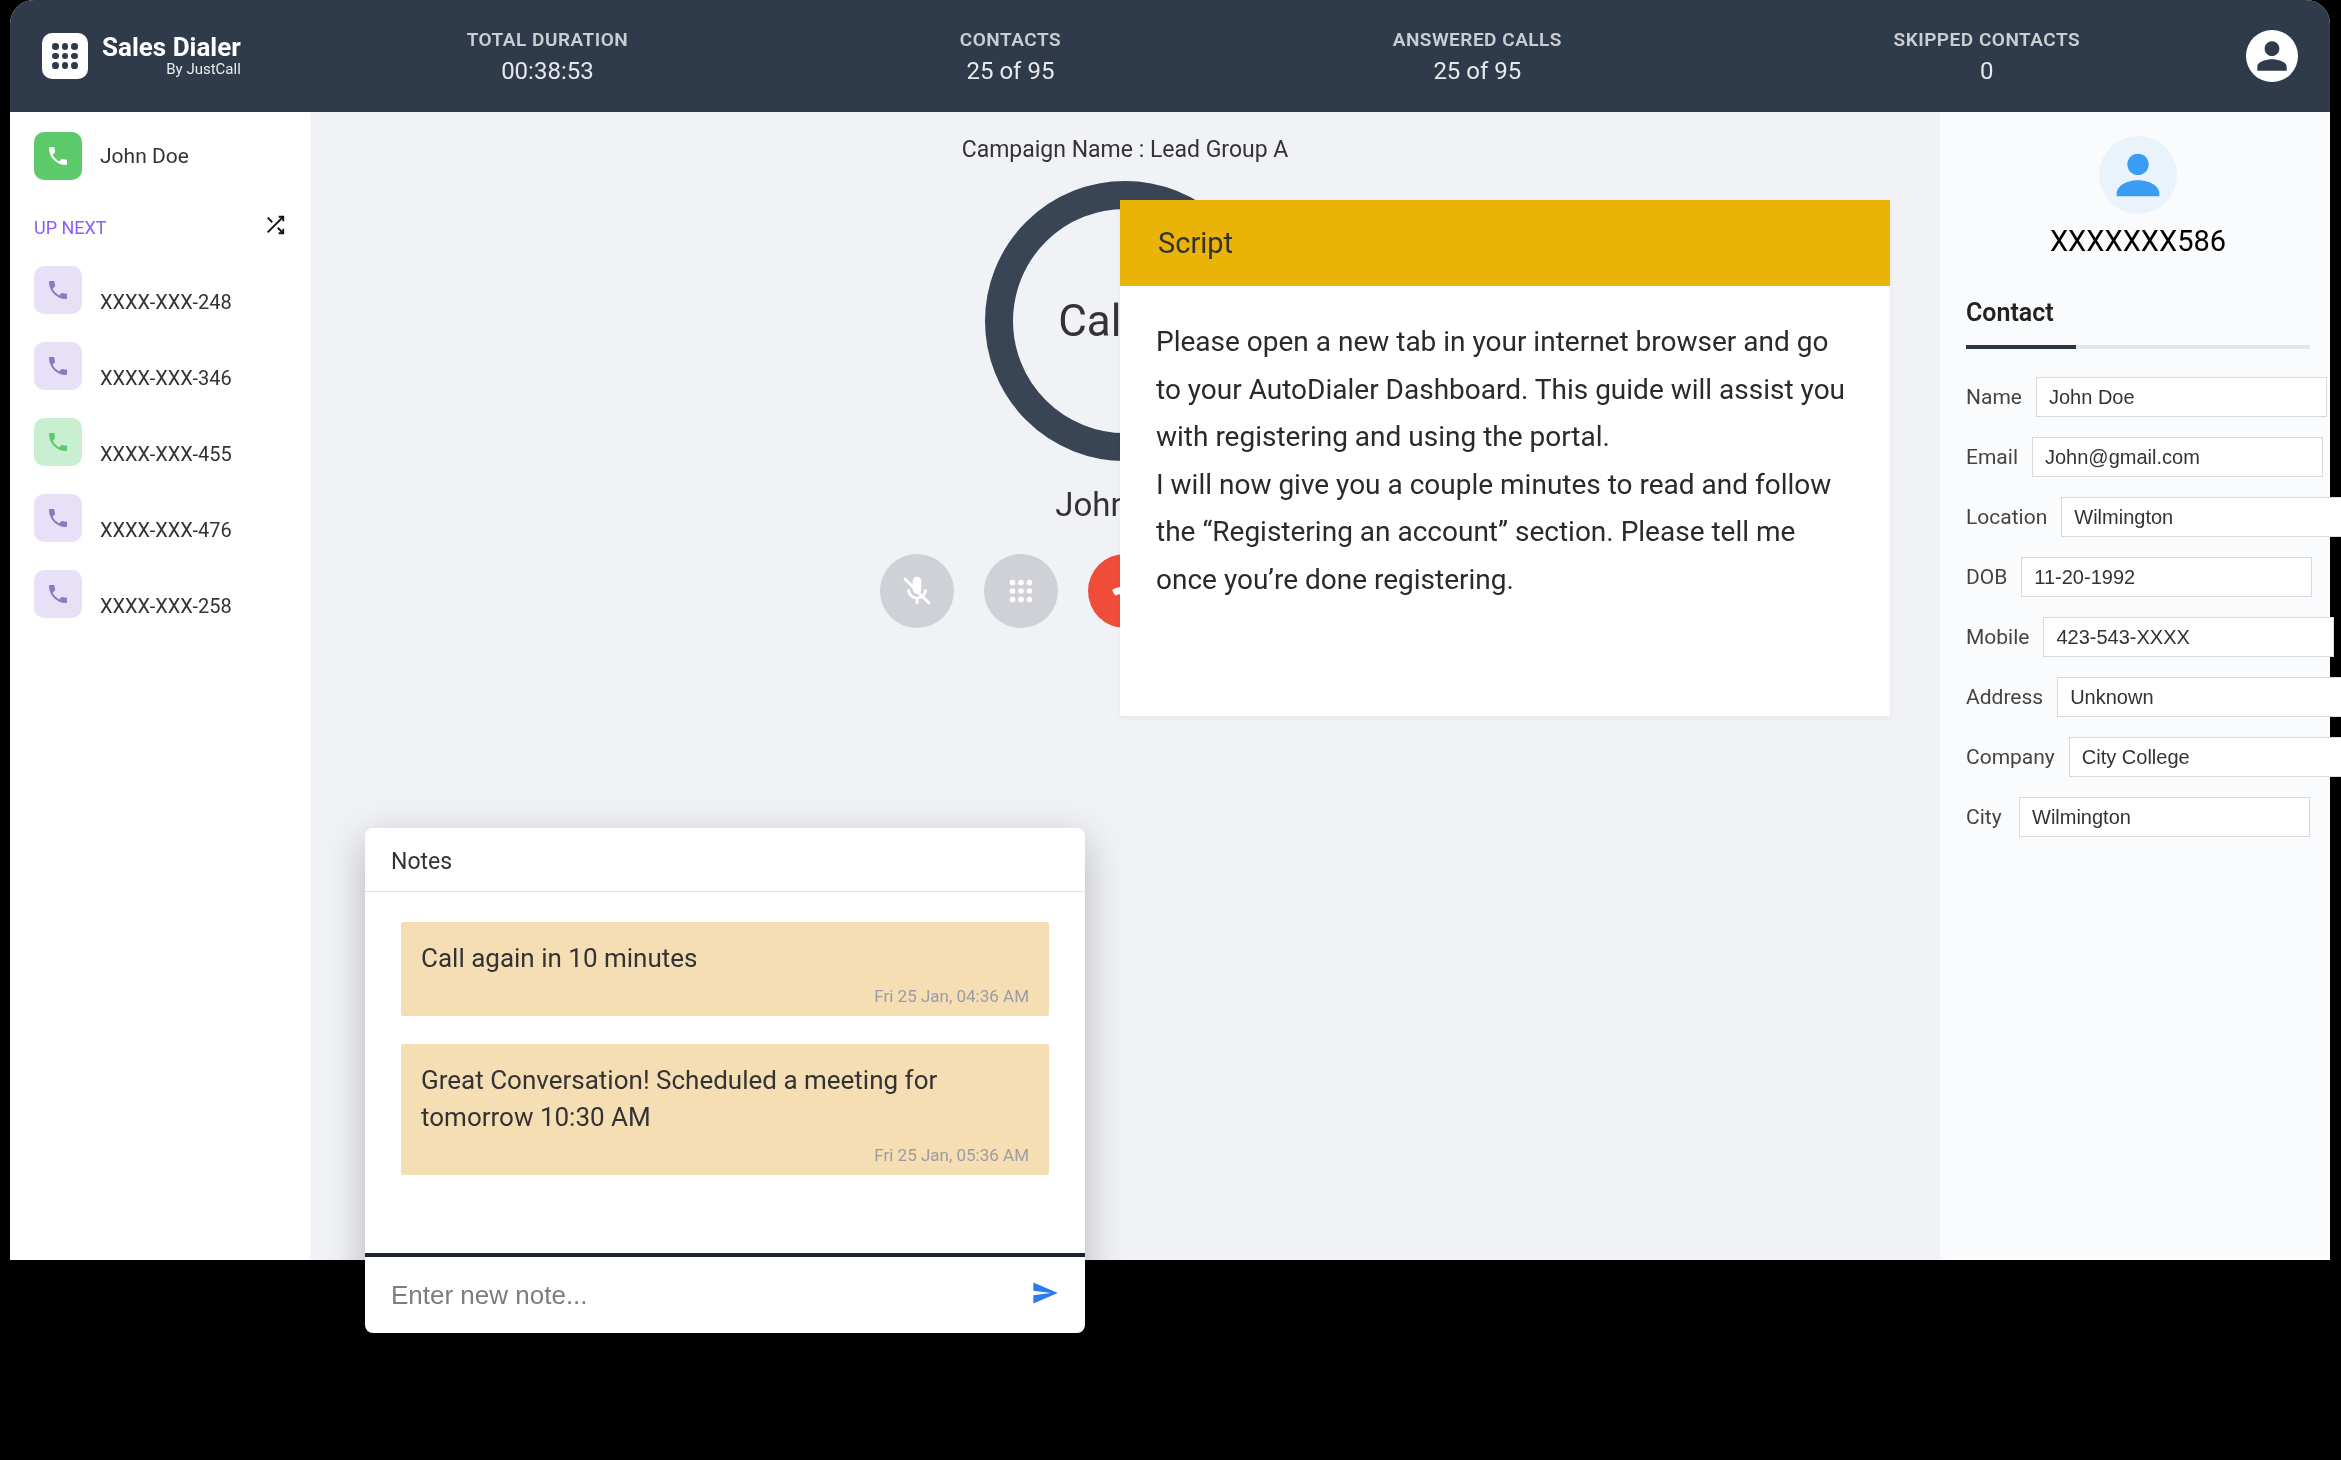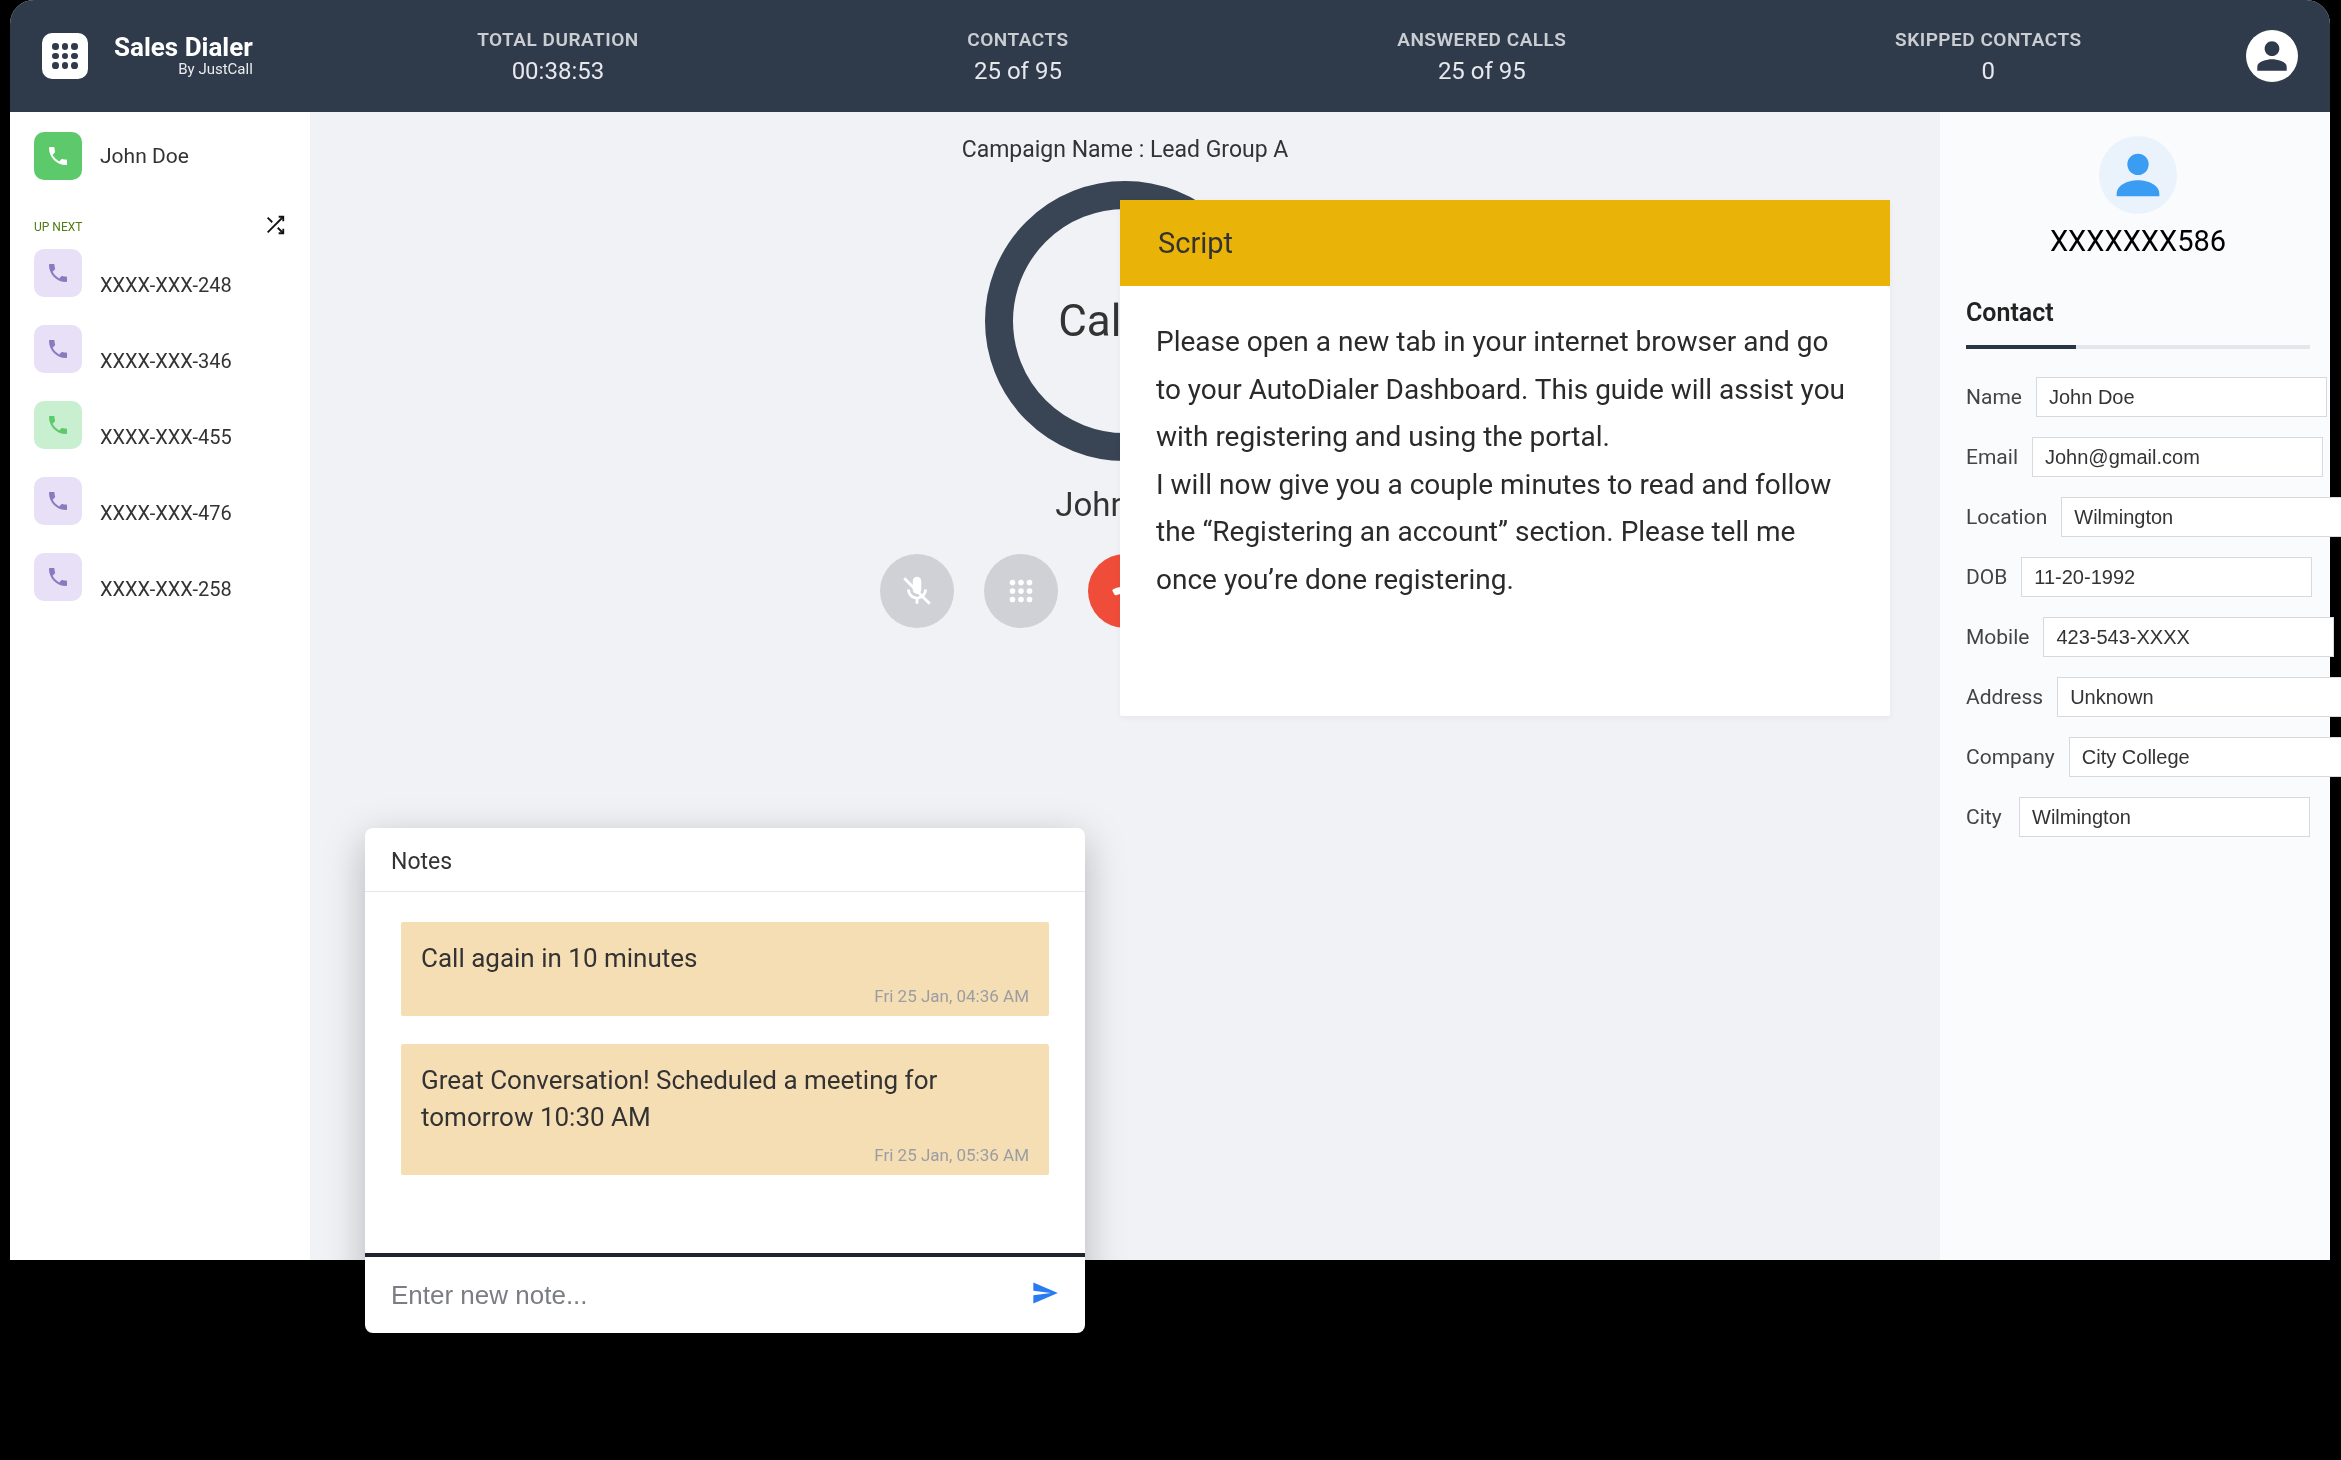--- a/index.html
+++ b/index.html
@@ -1,20 +1,20 @@
 <!DOCTYPE html>
 <html><head>
 <meta charset="utf-8">
 <style>
 * { box-sizing: border-box; margin: 0; padding: 0; }
 body { font-family: -apple-system, BlinkMacSystemFont, "Segoe UI", Roboto, sans-serif; background: #000; display: flex; align-items: flex-start; justify-content: center; }
 .frame { width: 2341px; height: 1460px; position: relative; }
 .app { width: 2320px; height: 1260px; background: #f1f2f5; border-radius: 24px; overflow: visible; position: absolute; top: 0; left: 10px; box-shadow: 0 8px 40px rgba(0,0,0,.3); }
 .header { height: 112px; background: #2f3a4a; display: flex; align-items: center; padding: 0 32px; border-radius: 24px 24px 0 0; }
-.brand { display: flex; align-items: center; gap: 26px; margin-right: 60px; }
+.brand { display: flex; align-items: center; gap: 14px; margin-right: 60px; }
 .brand-icon { width: 46px; height: 46px; background: #fff; border-radius: 10px; display: flex; align-items: center; justify-content: center; }
 .brand-grid { width: 26px; height: 26px; display: grid; grid-template-columns: repeat(3,1fr); gap: 3px; }
 .brand-grid span { background: #2f3a4a; border-radius: 50%; }
 .brand-text { color: #fff; }
 .brand-title { font-size: 26px; font-weight: 700; line-height: 1; }
 .brand-sub { font-size: 15px; opacity: .9; text-align: right; }
 .stats { flex: 1; display: flex; justify-content: space-around; }
 .stat { text-align: center; color: #e6e8ec; }
 .stat-label { font-size: 19px; font-weight: 600; letter-spacing: .5px; opacity: .85; }
 .stat-value { font-size: 24px; margin-top: 6px; }
@@ -24,21 +24,21 @@
 .sidebar { width: 300px; background: #fff; padding: 20px 24px; }
 .current-call { display: flex; align-items: center; gap: 18px; margin-bottom: 34px; }
 .phone-badge { width: 48px; height: 48px; border-radius: 10px; display: flex; align-items: center; justify-content: center; }
 .phone-badge svg { width: 24px; height: 24px; fill: #fff; }
 .badge-green { background: #5cc96a; }
 .badge-purple { background: #e7e0f7; }
 .badge-purple svg { fill: #8a7abf; }
 .badge-green2 { background: #c9efd1; }
 .badge-green2 svg { fill: #5cc96a; }
 .current-name { font-size: 21px; color: #333; }
-.upnext-head { display: flex; justify-content: space-between; align-items: center; font-size: 12px; color: #4d7c0f; margin-bottom: 10px; }
+.upnext-head { display: flex; justify-content: space-between; align-items: center; font-size: 18px; color: #8b5cf6; margin-bottom: 26px; }
 .shuffle svg { width: 22px; height: 22px; }
 .queue-item { display: flex; align-items: flex-end; gap: 18px; margin-bottom: 28px; cursor: pointer; }
 .queue-item .num { font-size: 20px; color: #333; }
 .center { flex: 1; padding: 24px 28px; position: relative; }
 .campaign { text-align: center; font-size: 23px; color: #333; margin-bottom: 18px; }
 .calling-wrap { display: flex; flex-direction: column; align-items: center; }
 .ring { width: 280px; height: 280px; border: 28px solid #394454; border-radius: 50%; display: flex; align-items: center; justify-content: center; }
 .ring-text { font-size: 44px; color: #333; }
 .callee { font-size: 33px; color: #333; margin-top: 24px; }
 .controls { display: flex; gap: 30px; margin-top: 30px; justify-content: center; }

